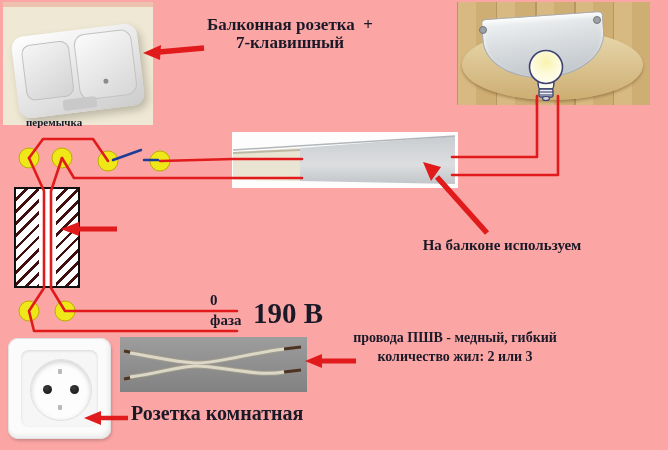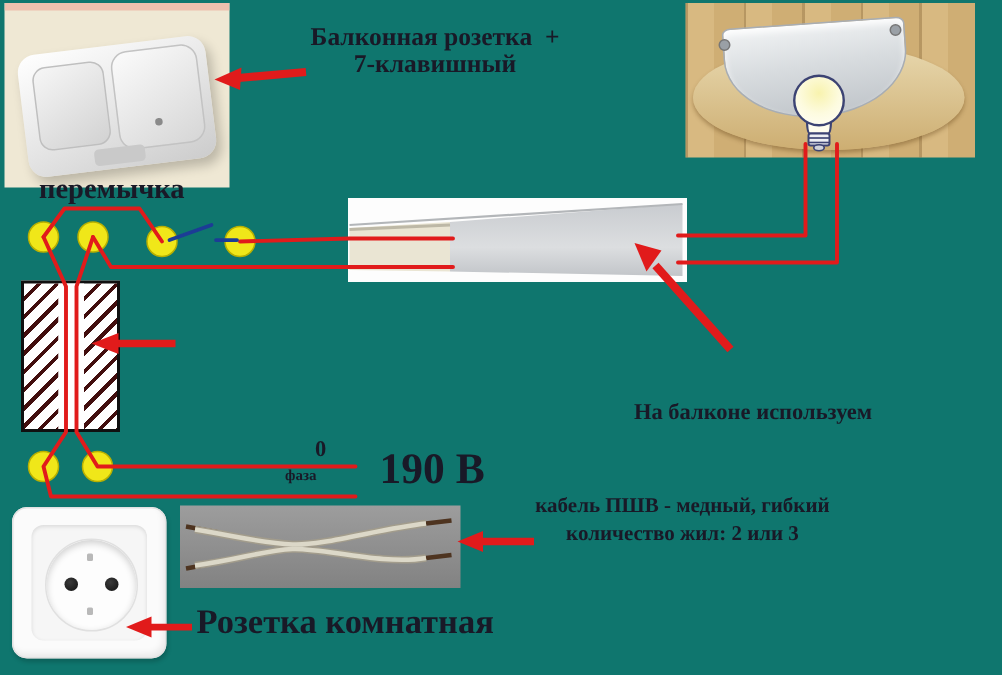--- a/index.html
+++ b/index.html
@@ -1,16 +1,16 @@
 <!DOCTYPE html>
 <html style="--wire-red: #e11b1b; --switch-blue: #1c3c96; --terminal-yellow: #f0e719; --hatch-maroon: #420e0e; --text-dark: #191927;"><head>
 <meta charset="utf-8">
 <style>
   html,body{margin:0;padding:0;background:#fff;}
-  #stage{position:relative;width:668px;height:450px;background:#0f766e;overflow:hidden;
+  #stage{position:relative;width:668px;height:450px;background:#fca5a5;overflow:hidden;
          font-family:"Liberation Serif","DejaVu Serif",serif;color:var(--text-dark,#191927);}
   .abs{position:absolute;}
   .txt{font-weight:bold;color:var(--text-dark,#191927);}
   .center{text-align:center;}
 
   
   .photo-switch{left:3px;top:2px;width:150px;height:123px;background:#efe8d4;overflow:hidden;}
   .photo-switch .pink{left:0;top:0;width:100%;height:5px;background:#eec0ae;}
   .dev{left:12px;top:28px;width:126px;height:82px;transform:rotate(-7deg);}
   .dev .body{left:0;top:0;width:126px;height:82px;border-radius:12px;
@@ -57,29 +57,29 @@
     box-shadow:inset 0 0 0 1px #e2e2e2, inset -2px -3px 5px rgba(0,0,0,.08), 1px 2px 3px rgba(0,0,0,.18);}
   .sock-inner{left:13px;top:12px;width:77px;height:77px;border-radius:8px;background:#f6f6f6;
     box-shadow:inset 0 1px 3px rgba(0,0,0,.12);}
   .sock-circle{left:22px;top:21px;width:60px;height:60px;border-radius:50%;background:#fdfdfd;
     border:1px solid #e0e0e0;box-shadow:inset 0 2px 5px rgba(0,0,0,.18);}
   .sock-hole{width:9px;height:9px;border-radius:50%;background:radial-gradient(circle at 40% 35%,#3a3a3a,#111);}
   .sock-screw{width:4px;height:5px;background:#b9b9b9;border-radius:1px;}
 
   
   .title-block{left:185px;top:16px;width:210px;font-size:17px;line-height:17.5px;}
-  .jumper-label{left:26px;top:116px;font-size:19px;text-align:right;}
+  .jumper-label{left:26px;top:116px;font-size:11px;text-align:right;}
   .wall-note{left:105px;top:206px;width:240px;font-size:15px;line-height:17px;}
-  .balcony-note{left:398px;top:237px;width:208px;font-size:15px;line-height:16.5px;margin-top:30px;}
+  .balcony-note{left:398px;top:237px;width:208px;font-size:15px;line-height:16.5px;}
   .zero-label{left:210px;top:292px;font-size:15px;}
-  .phase-label{left:190px;top:312px;font-size:10px;}
+  .phase-label{left:210px;top:312px;font-size:15px;}
   .voltage-label{left:253px;top:297px;font-size:29px;}
   .cable-note{left:345px;top:329px;width:220px;font-size:14px;line-height:18.5px;}
   .cable-note sup{font-size:10px;}
-  .room-socket-label{left:131px;top:402px;font-size:23px;}
+  .room-socket-label{left:131px;top:402px;font-size:20px;}
 
   
   #overlay{left:0;top:0;pointer-events:none;}
   .red-wire{stroke:var(--wire-red,#e11b1b);stroke-width:2.6;fill:none;stroke-linejoin:round;stroke-linecap:round;}
   .blue-wire{stroke:var(--switch-blue,#1c3c96);stroke-width:2.5;fill:none;stroke-linecap:round;}
   .terminal{fill:var(--terminal-yellow,#f0e719);stroke:#b9b000;stroke-width:1;}
   .arrow-shaft{stroke:var(--wire-red,#e11b1b);fill:none;}
   .arrow-head{fill:var(--wire-red,#e11b1b);stroke:none;}
 </style>
 </head>
@@ -126,21 +126,21 @@
     <div>На балконе используем</div>
   </div>
 
   <div class="abs txt zero-label">0</div>
   <div class="abs txt phase-label">фаза</div>
   <div class="abs txt voltage-label">190 В</div>
 
   <div class="abs photo-cable"></div>
 
   <div class="abs txt center cable-note">
-    <div>кабель ПШВ - медный, гибкий</div>
+    <div>провода ПШВ - медный, гибкий</div>
     <div>количество жил: 2 или 3</div>
   </div>
 
   <div class="abs photo-socket">
     <div class="abs sock-outer"></div>
     <div class="abs sock-inner"></div>
     <div class="abs sock-circle"></div>
     <div class="abs sock-hole" style="left:35px;top:47px;"></div>
     <div class="abs sock-hole" style="left:62px;top:47px;"></div>
     <div class="abs sock-screw" style="left:50px;top:31px;"></div>

